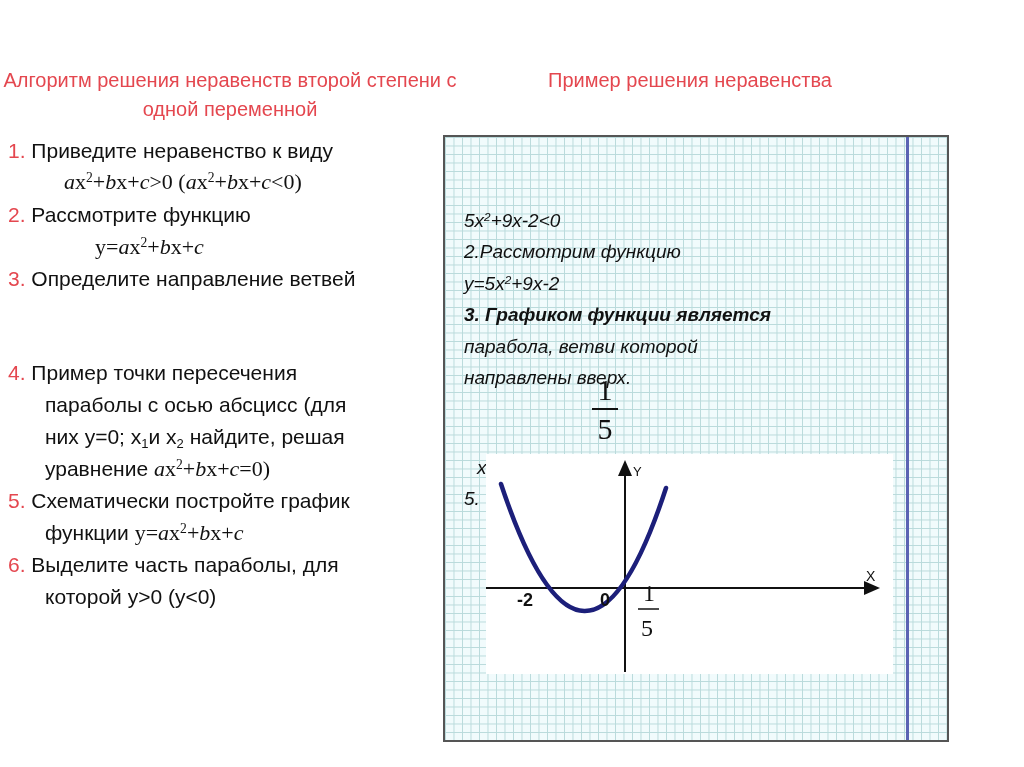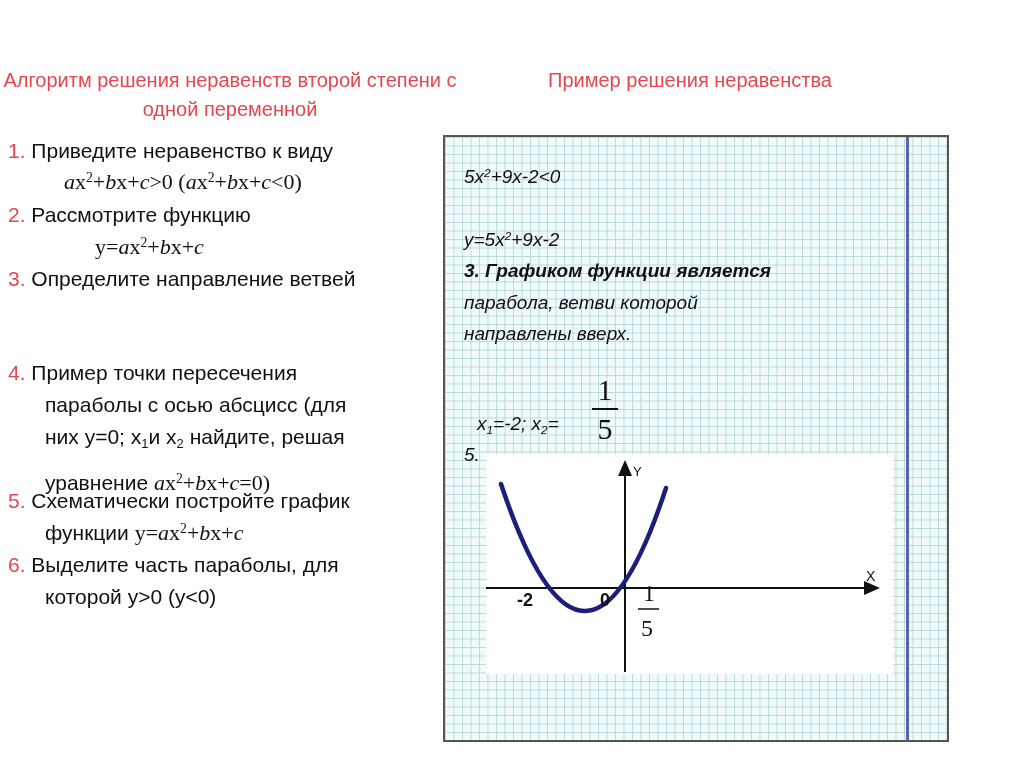--- a/index.html
+++ b/index.html
@@ -33,21 +33,21 @@
         linear-gradient(to right, #b9dadb 1px, transparent 1px),
         linear-gradient(to bottom, #b9dadb 1px, transparent 1px);
       background-size: 8.5px 8.5px;
     }
     .margin-line {
       position: absolute; left: 461px; top: 0; width: 3px; height: 100%;
       background: #5a63b4;
     }
     .ex-text {
       position: absolute; font-style: italic; font-size: 19px; line-height: 31.5px;
-      color: #111; white-space: nowrap;
+      color: #111; white-space: nowrap; margin-top: 44px;
     }
     .frac {
       position: absolute; font-family: "Liberation Serif", serif; text-align: center;
       width: 26px; font-size: 30px; line-height: 30px;
     }
     .frac .bar { height: 2px; background: #111; margin: 3px 0 4px; }
     .graph-area {
       position: absolute; left: 41px; top: 317px; width: 407px; height: 220px;
       background: #ffffff;
     }
@@ -78,39 +78,40 @@
     <span class="num">3.</span>
     <span>Определите направление ветвей</span>
   </div>
 
   <div class="step" style="top:222px">
     <span class="num">4.</span>
     <span>Пример точки пересечения</span>
   </div>
   <div class="step indent" style="top:254px">параболы с осью абсцисс (для</div>
   <div class="step indent" style="top:286px">них y=0; x<sub>1</sub>и x<sub>2</sub> найдите, решая</div>
-  <div class="step indent" style="top:332px">уравнение <span class="math"><i>a</i>x<sup>2</sup>+<i>b</i>x+<i>c</i>=0)</span></div>
+  <div class="step indent" style="top:318px">уравнение <span class="math"><i>a</i>x<sup>2</sup>+<i>b</i>x+<i>c</i>=0)</span></div>
 
   <div class="step" style="top:350px">
     <span class="num">5.</span>
     <span>Схематически постройте график</span>
   </div>
   <div class="step indent" style="top:382px">функции <span class="math">y=<i>a</i>x<sup>2</sup>+<i>b</i>x+<i>c</i></span></div>
 
   <div class="step" style="top:414px">
     <span class="num">6.</span>
     <span>Выделите часть параболы, для</span>
   </div>
   <div class="step indent" style="top:446px">которой y&gt;0 (y&lt;0)</div>
 </div>
 
 <div class="grid-box">
   <div class="margin-line"></div>
 
   <div class="ex-text" style="left:19px; top:24px;">5x<sup>2</sup>+9x-2&lt;0</div>
+  <div class="ex-text" style="left:19px; top:55px;">2.Рассмотрим функцию</div>
   <div class="ex-text" style="left:19px; top:87px;">y=5x<sup>2</sup>+9x-2</div>
   <div class="ex-text" style="left:19px; top:118px;font-weight:bold;">3. Графиком функции является</div>
   <div class="ex-text" style="left:19px; top:181px;">направлены вверх.</div>
   <div class="ex-text" style="left:19px; top:150px;">парабола, ветви которой</div>
   <div class="ex-text" style="left:32px; top:271px;">x<sub>1</sub>=-2; x<sub>2</sub>=</div>
   <div class="frac" style="left:147px; top:238px;">
     <div>1</div>
     <div class="bar"></div>
     <div>5</div>
   </div>

